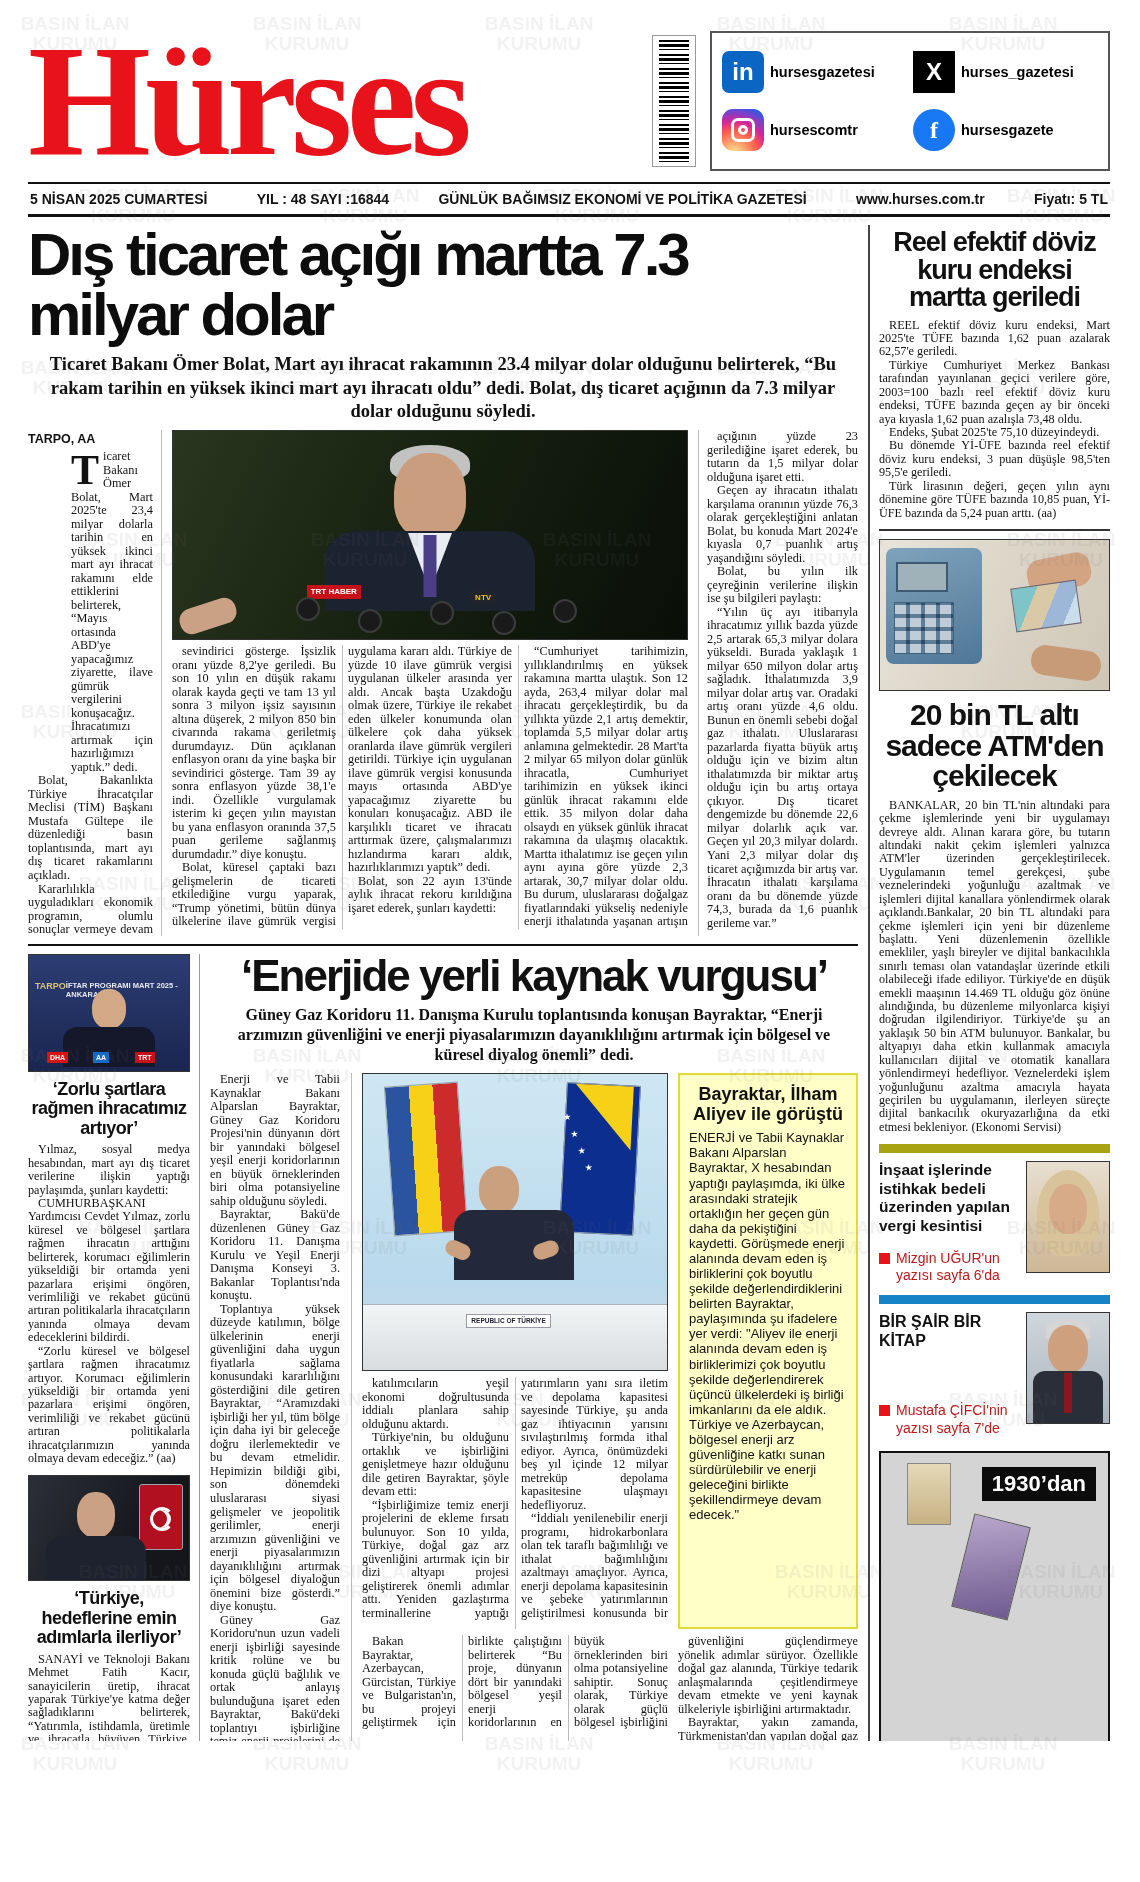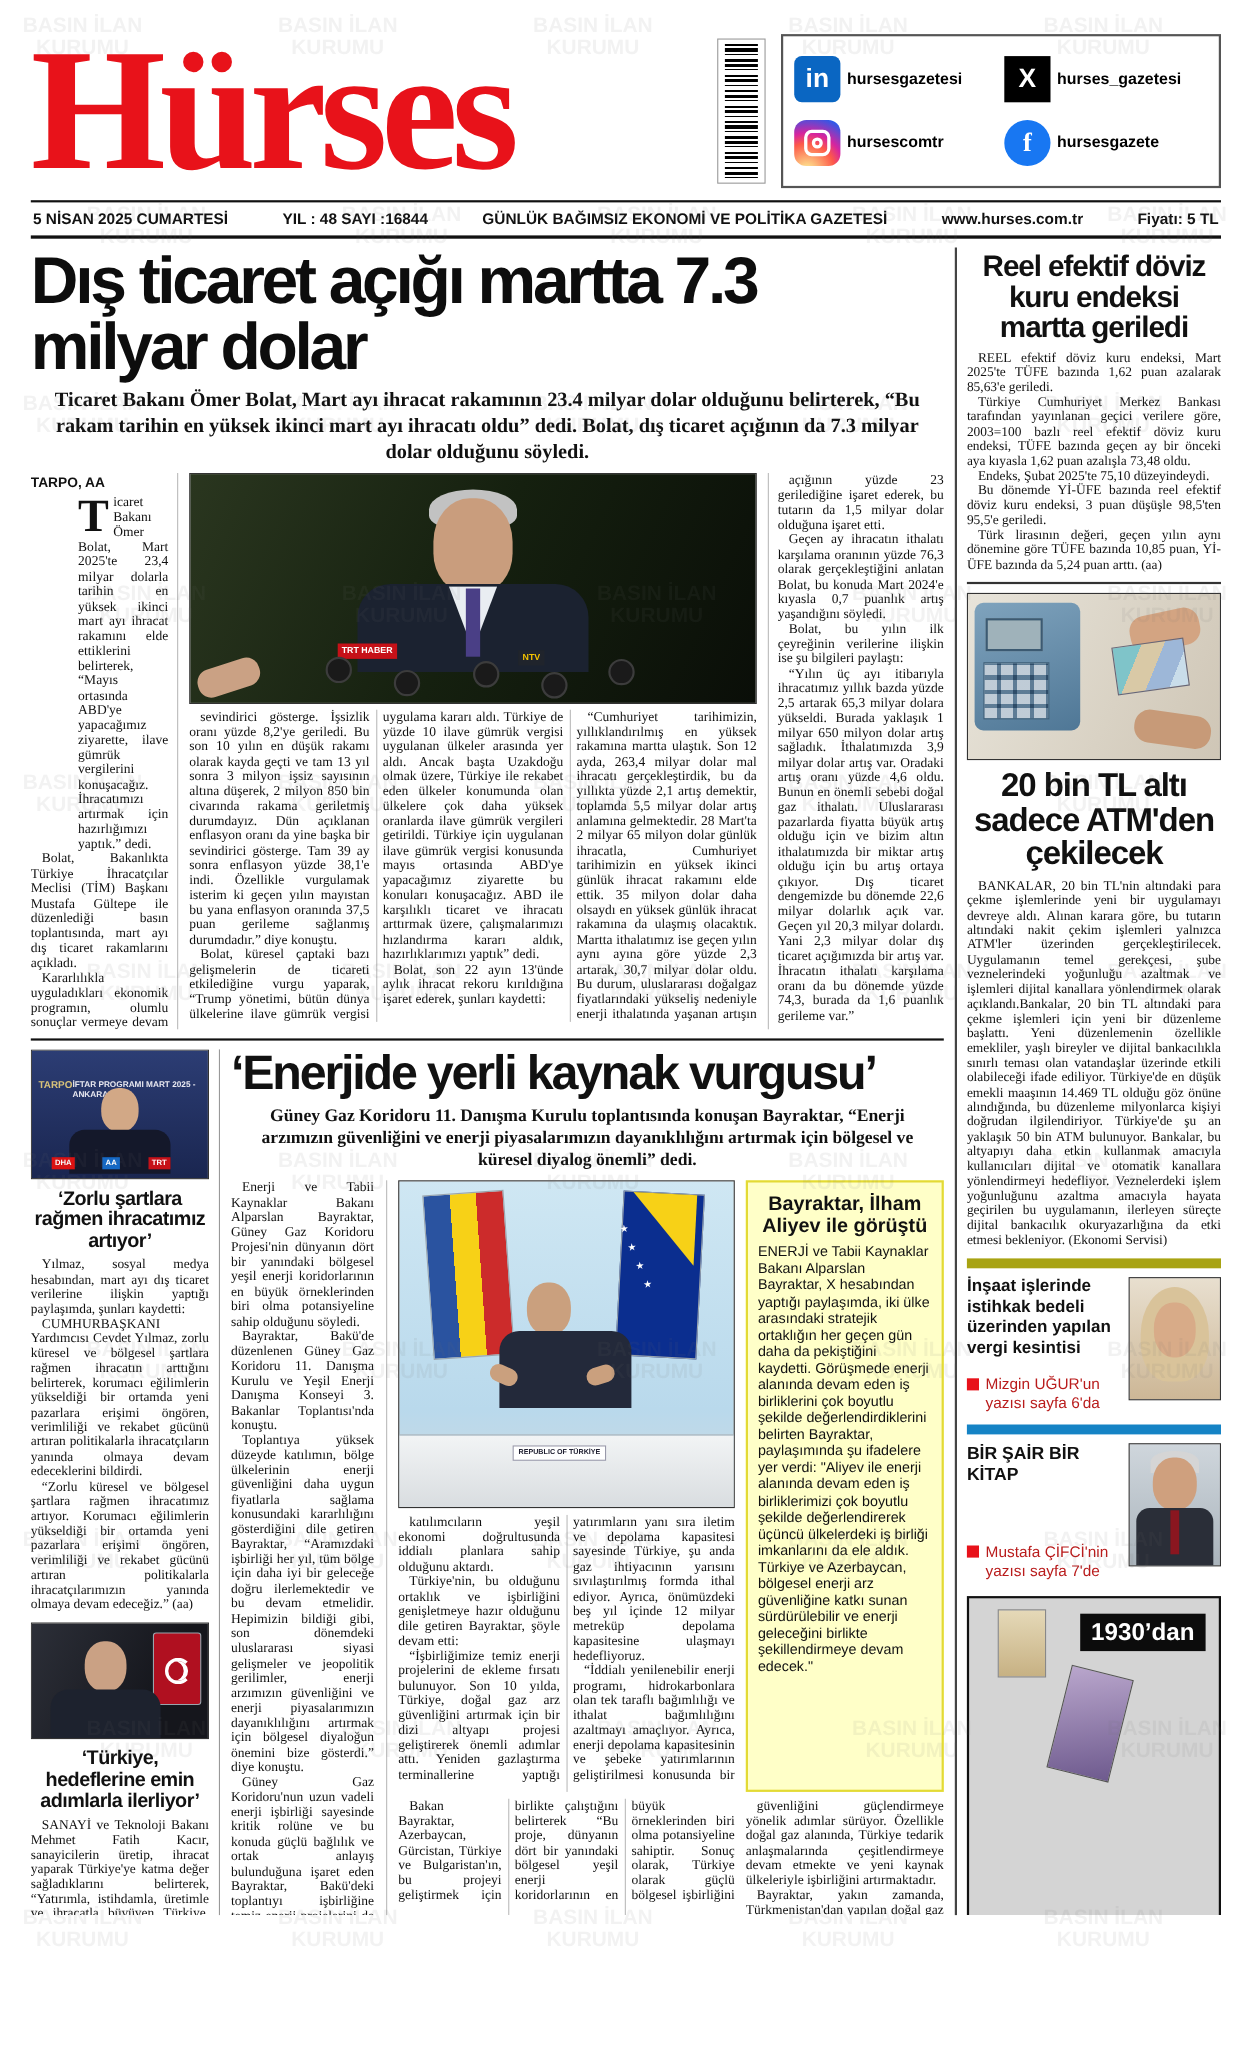--- a/index.html
+++ b/index.html
@@ -86,21 +86,21 @@
   .kacir .flag { position:absolute; right:6px; top:8px; width:44px; height:66px; background:#b01020; border-radius:3px; }
   .kacir .flag::after { content:""; position:absolute; left:10px; top:22px; width:18px; height:18px; border-radius:50%;
                         background:transparent; box-shadow:-4px 0 0 0 #fff inset; border:3px solid #fff; border-right-color:transparent; }
   .kacir .head { position:absolute; left:42%; top:16px; transform:translateX(-50%); width:38px; height:46px; background:#caa184; border-radius:46%; }
   .kacir .suit { position:absolute; left:42%; top:60px; transform:translateX(-50%); width:100px; height:56px; background:#1d222e; border-radius:16px 16px 0 0; }
   .lr-h { font:bold 18px/1.08 "Liberation Sans",sans-serif; text-align:center; letter-spacing:-.5px; padding:3px 0 5px; }
   .lr-body .bp { font-size:12.2px; }
 
   
   .energy { flex:1; min-width:0; display:flex; flex-direction:column; }
-  .energy-h2 { font:bold 44px/1.0 "Liberation Sans",sans-serif; letter-spacing:-2px; text-align:left; }
+  .energy-h2 { font:bold 44px/1.0 "Liberation Sans",sans-serif; letter-spacing:-2px; text-align:center; }
   .energy-sub { font:bold 16px/1.25 "Liberation Serif",serif; text-align:center; padding:7px 14px 8px; }
   .energy-grid { display:grid; grid-template-columns:142px 1fr 180px; grid-template-rows:298px 252px 1fr;
                  gap:6px 10px; flex:1; min-height:0; }
   .e-intro { grid-column:1; grid-row:1/4; border-right:1px solid #bbb; padding-right:11px; overflow:hidden; }
   .e-photo { grid-column:2; grid-row:1; }
   .e-mid { grid-column:2; grid-row:2; column-count:2; column-gap:12px; column-rule:1px solid #bbb; overflow:hidden; }
   .e-bottom { grid-column:2; grid-row:3; column-count:3; column-gap:12px; column-rule:1px solid #bbb; overflow:hidden; }
   .e-box { grid-column:3; grid-row:1/3; background:#ffffc8; border:2px solid #e3da35; padding:9px 9px;
            font-family:"Liberation Sans",sans-serif; overflow:hidden; }
   .e-box h3 { font:bold 18px/1.12 "Liberation Sans",sans-serif; text-align:center; padding-bottom:6px; }
@@ -440,21 +440,21 @@
                 <p class="bp">Bayraktar, yakın zamanda, Türkmenistan'dan yapılan doğal gaz ithalatının Türkiye'nin arz güvenliğini sağlamlaştırma ve Orta Asya enerji kaynaklarını Avrupa pazarlarına taşıma yönünde önemli bir adım olduğunu kaydetti.</p>
               </div>
           </div>
         </section>
       </div>
     </div>
 
     <aside class="right-rail">
       <h2 class="rail-h">Reel efektif döviz kuru endeksi martta geriledi</h2>
       <div class="rail-body">
-          <p class="bp">REEL efektif döviz kuru endeksi, Mart 2025'te TÜFE bazında 1,62 puan azalarak 85,63'e geriledi.</p>
+          <p class="bp">REEL efektif döviz kuru endeksi, Mart 2025'te TÜFE bazında 1,62 puan azalarak 62,57'e geriledi.</p>
           <p class="bp">Türkiye Cumhuriyet Merkez Bankası tarafından yayınlanan geçici verilere göre, 2003=100 bazlı reel efektif döviz kuru endeksi, TÜFE bazında geçen ay bir önceki aya kıyasla 1,62 puan azalışla 73,48 oldu.</p>
           <p class="bp">Endeks, Şubat 2025'te 75,10 düzeyindeydi.</p>
           <p class="bp">Bu dönemde Yİ-ÜFE bazında reel efektif döviz kuru endeksi, 3 puan düşüşle 98,5'ten 95,5'e geriledi.</p>
           <p class="bp">Türk lirasının değeri, geçen yılın aynı dönemine göre TÜFE bazında 10,85 puan, Yİ-ÜFE bazında da 5,24 puan arttı. (aa)</p>
         </div>
 
       <hr class="rail-rule">
 
       <div class="photo atm">
         <div class="machine"></div>

